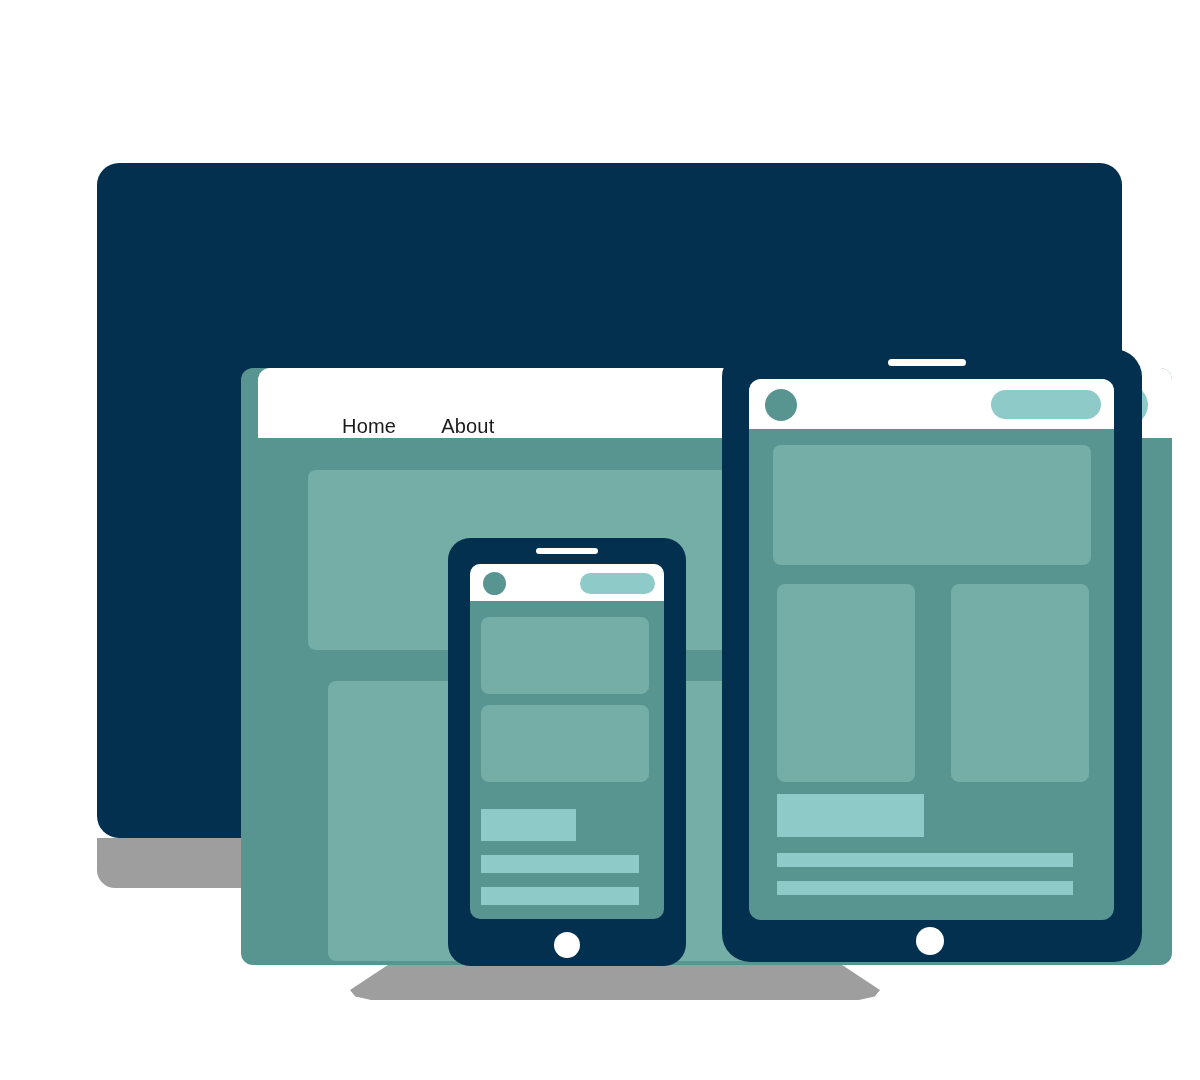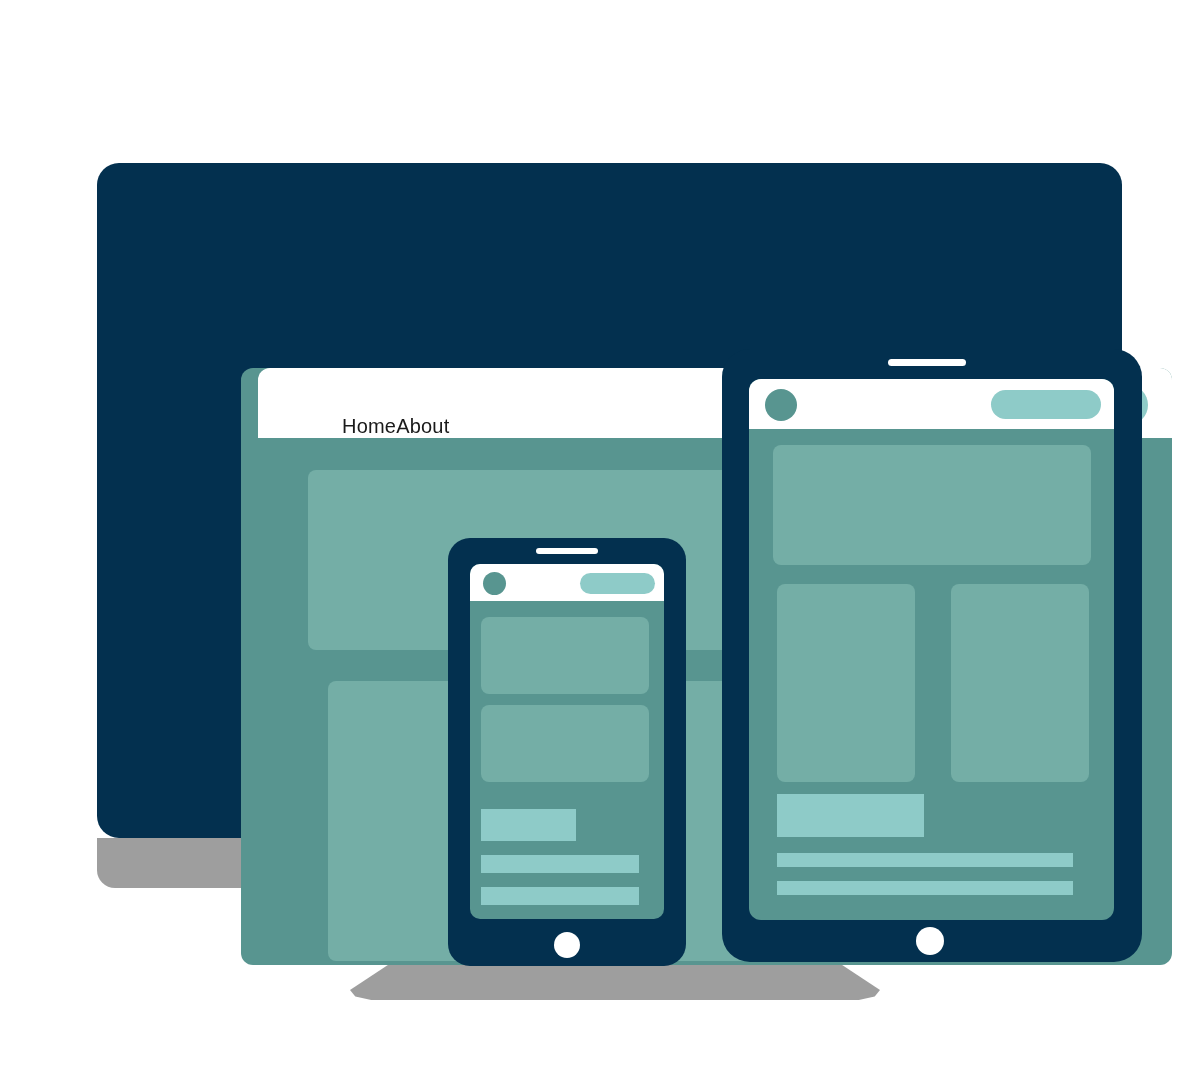--- a/index.html
+++ b/index.html
@@ -75,21 +75,21 @@
     border-radius: 12px 12px 0 0;
     display: flex;
     align-items: flex-end;
   }
   .mon-nav {
     font-size: 20px;
     color: #1a1a1a;
     letter-spacing: .2px;
   }
   #mon-nav-home { margin-left: 84px; }
-  #mon-nav-about { }
+  #mon-nav-about { margin-left: 45px; }
   #monitor-cta {
     position: absolute;
     right: 41px;
     top: 17px;
     width: 166px;
     height: 40px;
     border-radius: 20px;
     background: #8ecbc8;
   }
   #monitor-hero {

